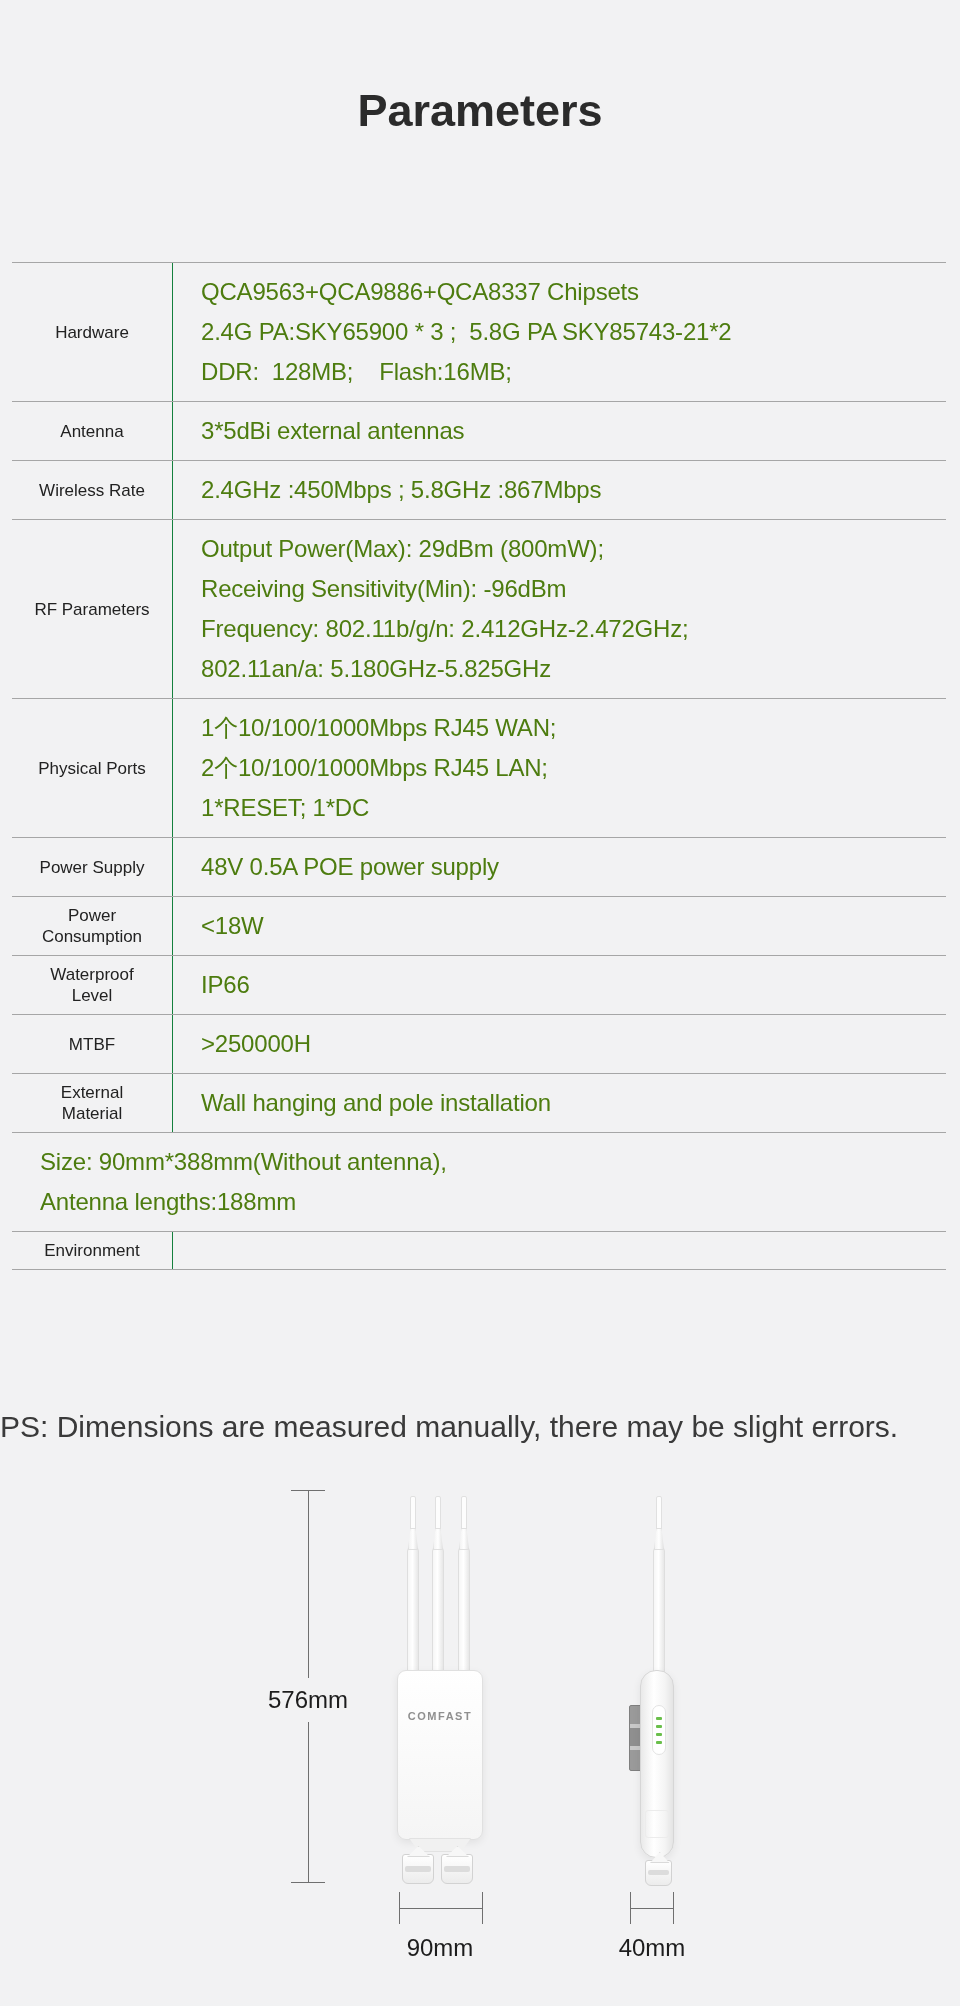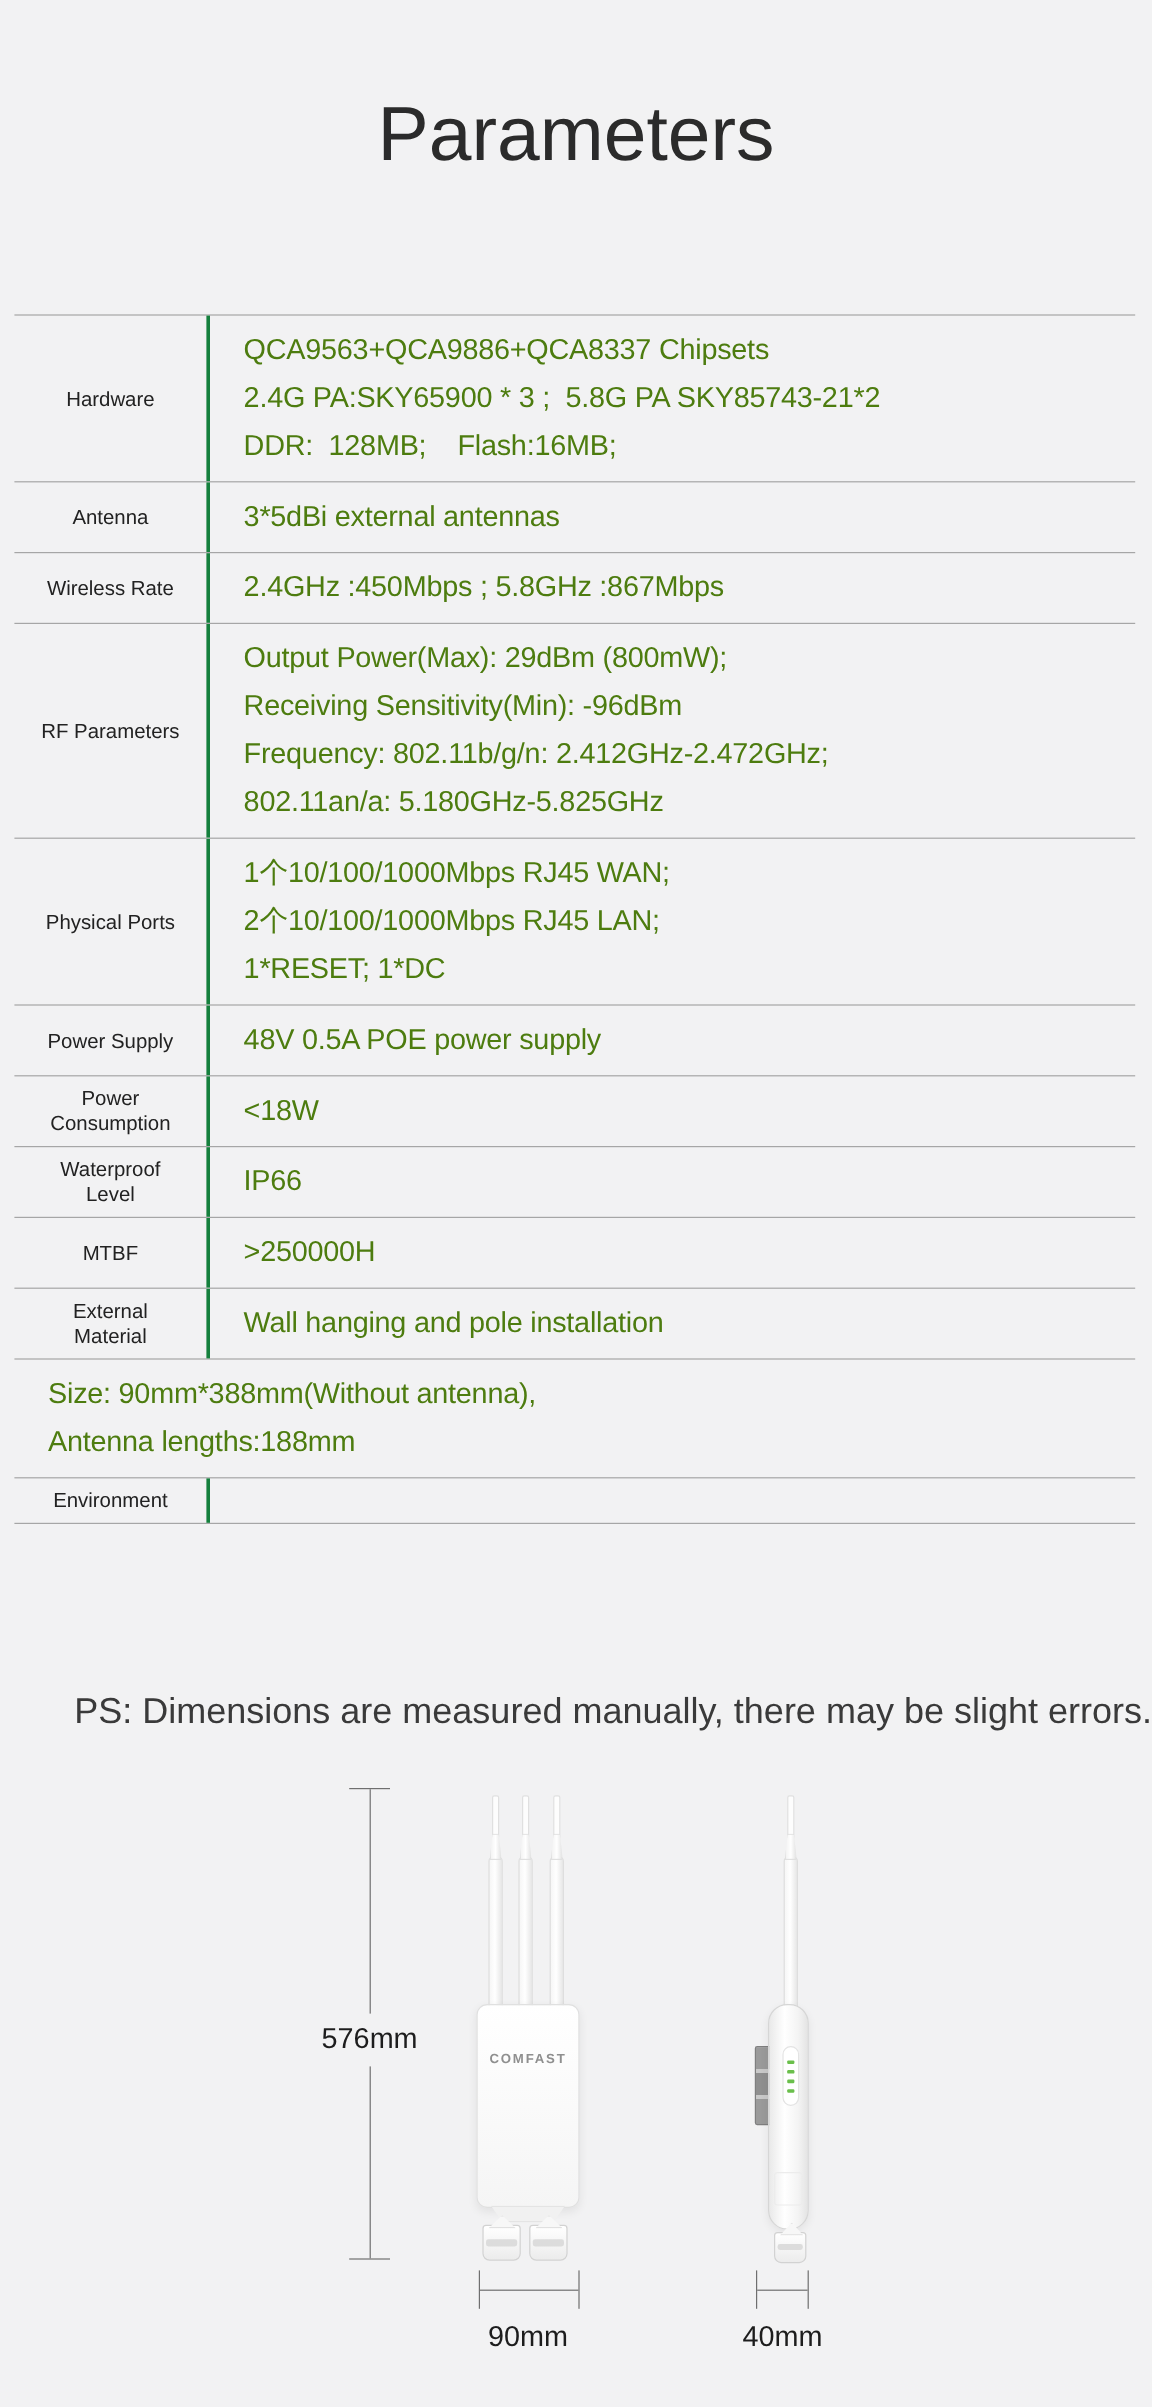--- a/index.html
+++ b/index.html
@@ -6,47 +6,47 @@
   .page {
     position:relative; width:960px; height:2006px; margin:0 auto;
     background:#f2f2f3; overflow:hidden;
     font-family:"Liberation Sans", sans-serif;
     -webkit-font-smoothing:antialiased;
   }
 
   
   .title {
     position:absolute; top:76px; left:0; width:100%; margin:0;
-    text-align:center; font-size:64px; line-height:70px; font-weight:normal;
+    text-align:center; font-size:45px; line-height:70px; font-weight:bold;
     color:#2b2b2b; letter-spacing:0;
   }
 
   
   .spec-table {
     position:absolute; top:262px; left:12px; width:934px;
     border-top:1px solid #a6a6a6;
   }
   .row { display:flex; border-bottom:1px solid #a6a6a6; }
   .cell-label {
-    flex:0 0 152px; width:152px; border-right:3px solid #15803d;
+    flex:0 0 152px; width:152px; border-right:1px solid #15803d;
     display:flex; align-items:center; justify-content:center;
     text-align:center; font-size:17px; line-height:21px; color:#222;
     white-space:pre-line; padding:8px 4px;
   }
   .cell-value {
     flex:1; display:flex; align-items:center;
     padding:9px 12px 9px 28px;
     font-size:24px; line-height:40px; color:#4d7c0f; letter-spacing:-0.2px;
     white-space:pre-wrap;
   }
 
   
   .ps-note {
     position:absolute; top:1410px; left:0; width:100%; margin:0;
-    text-align:right; font-size:30px; color:#3a3a3a; font-weight:normal;
+    text-align:left; font-size:30px; color:#3a3a3a; font-weight:normal;
   }
 
   
   .figure { position:absolute; inset:0; }
 
   .dim-v {
     position:absolute; left:291px; top:1490px; width:34px; height:391px;
     border-top:1px solid #6f6f6f; border-bottom:1px solid #6f6f6f;
     background:linear-gradient(#6f6f6f,#6f6f6f) center/1px 100% no-repeat;
   }

